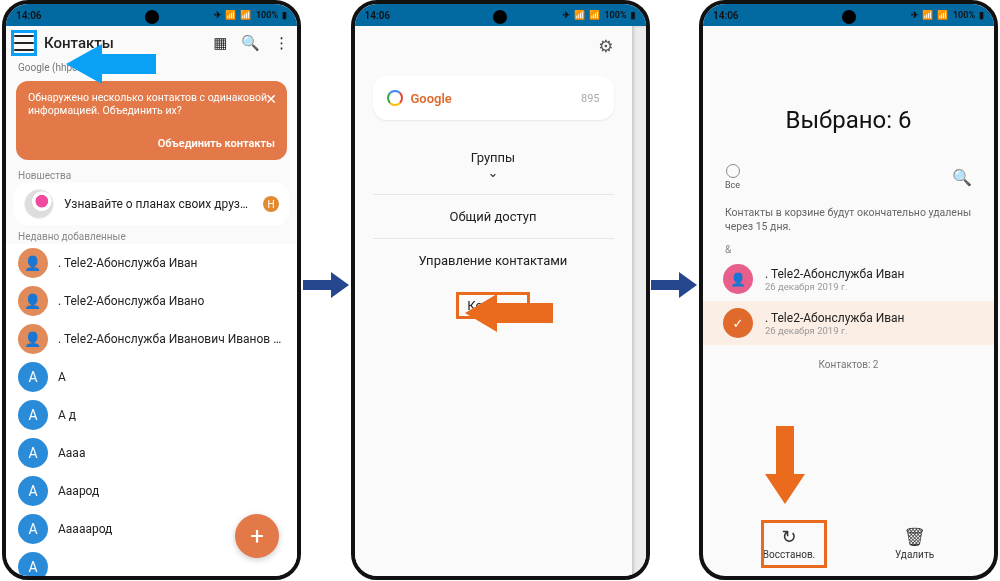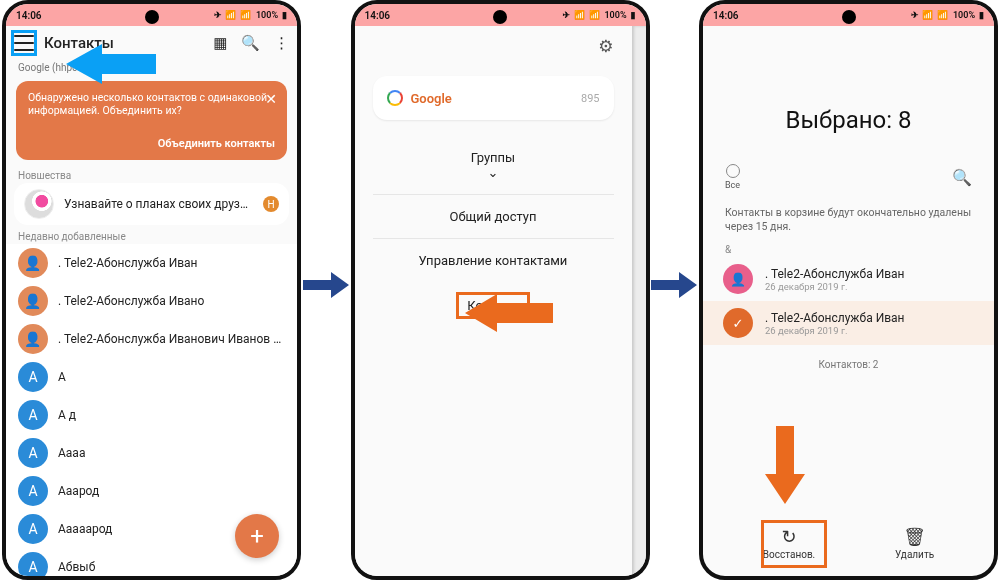--- a/index.html
+++ b/index.html
@@ -26,21 +26,21 @@
   
   .statusbar {
     height: 22px;
     display: flex;
     justify-content: space-between;
     align-items: center;
     padding: 0 10px;
     font-size: 10px;
     font-weight: 600;
     color: #111;
-    background: #fca5a5;
+    background: #0369a1;
   }
   .statusbar .right { display: flex; align-items: center; gap: 4px; font-size: 9px; }
   .notch {
     position: absolute;
     top: 6px; left: 50%; transform: translateX(-50%);
     width: 14px; height: 14px; border-radius: 50%;
     background: #000;
     z-index: 10;
   }
   
@@ -212,21 +212,20 @@
         <div class="contact-row">
           <div class="avatar blue">А</div>
           <div class="contact-name">Ааарод</div>
         </div>
         <div class="contact-row">
           <div class="avatar blue">А</div>
           <div class="contact-name">Ааааарод</div>
         </div>
         <div class="contact-row">
           <div class="avatar blue">А</div>
-          <div class="contact-name">Абвыб</div>
         </div>
       </div>
 
     <div class="fab">+</div>
 
     <svg class="blue-arrow-left" width="100" height="48">
       <polygon points="0,24 36,4 36,14 90,14 90,34 36,34 36,44" fill="#0aa0f5"></polygon>
     </svg>
   </div>
 </div>
@@ -300,21 +299,21 @@
       <span>14:06</span>
       <span class="right">
         <span>✈</span>
           <span>📶</span>
           <span>📶</span>
           <span>100%</span>
           <span>▮</span>
       </span>
     </div>
 
-    <div class="p3-head">Выбрано: 8</div>
+    <div class="p3-head">Выбрано: 6</div>
 
     <div class="p3-toolbar">
       <div class="radio-all">
         <span class="radio-circle"></span>
         <span>Все</span>
       </div>
       <span style="font-size:16px;">🔍</span>
     </div>
 
     <div class="p3-note">Контакты в корзине будут окончательно удалены через 15 дня.</div>

